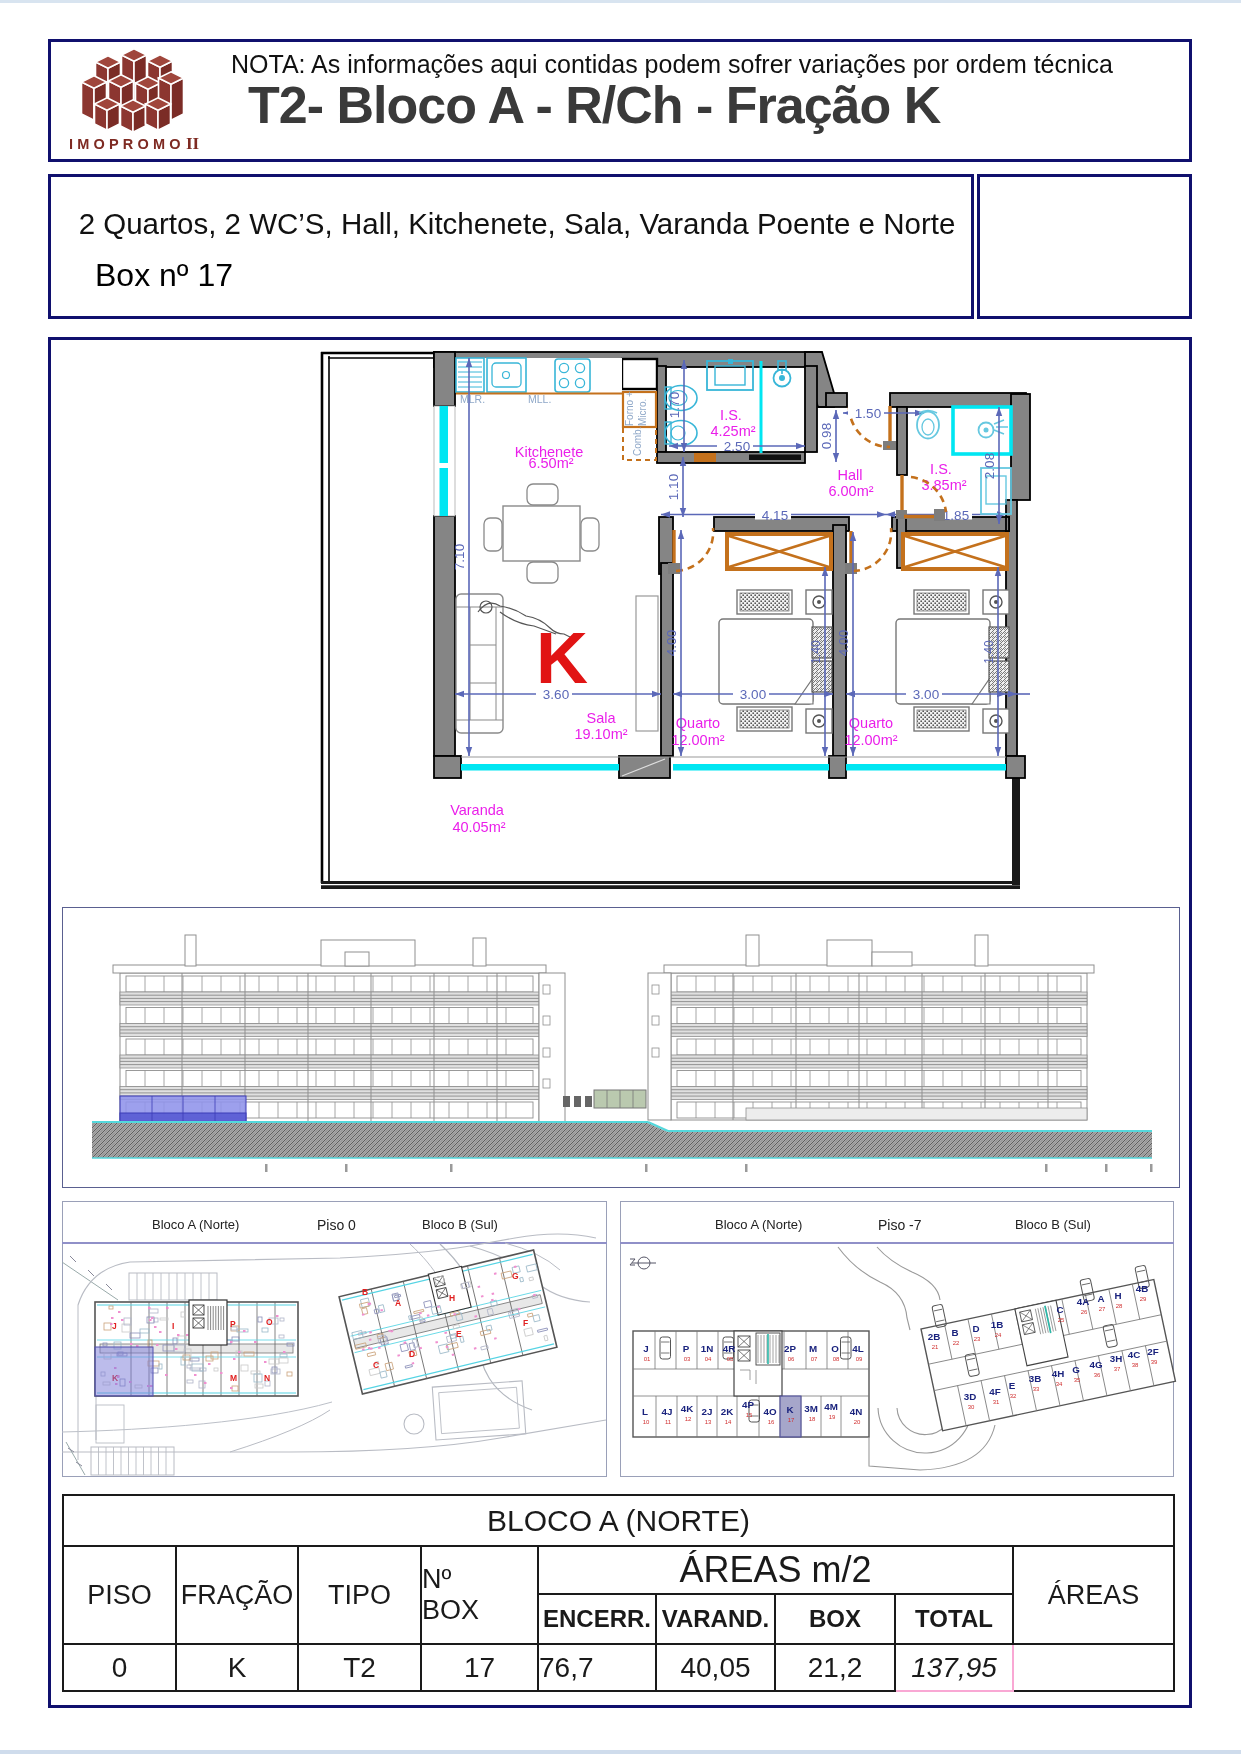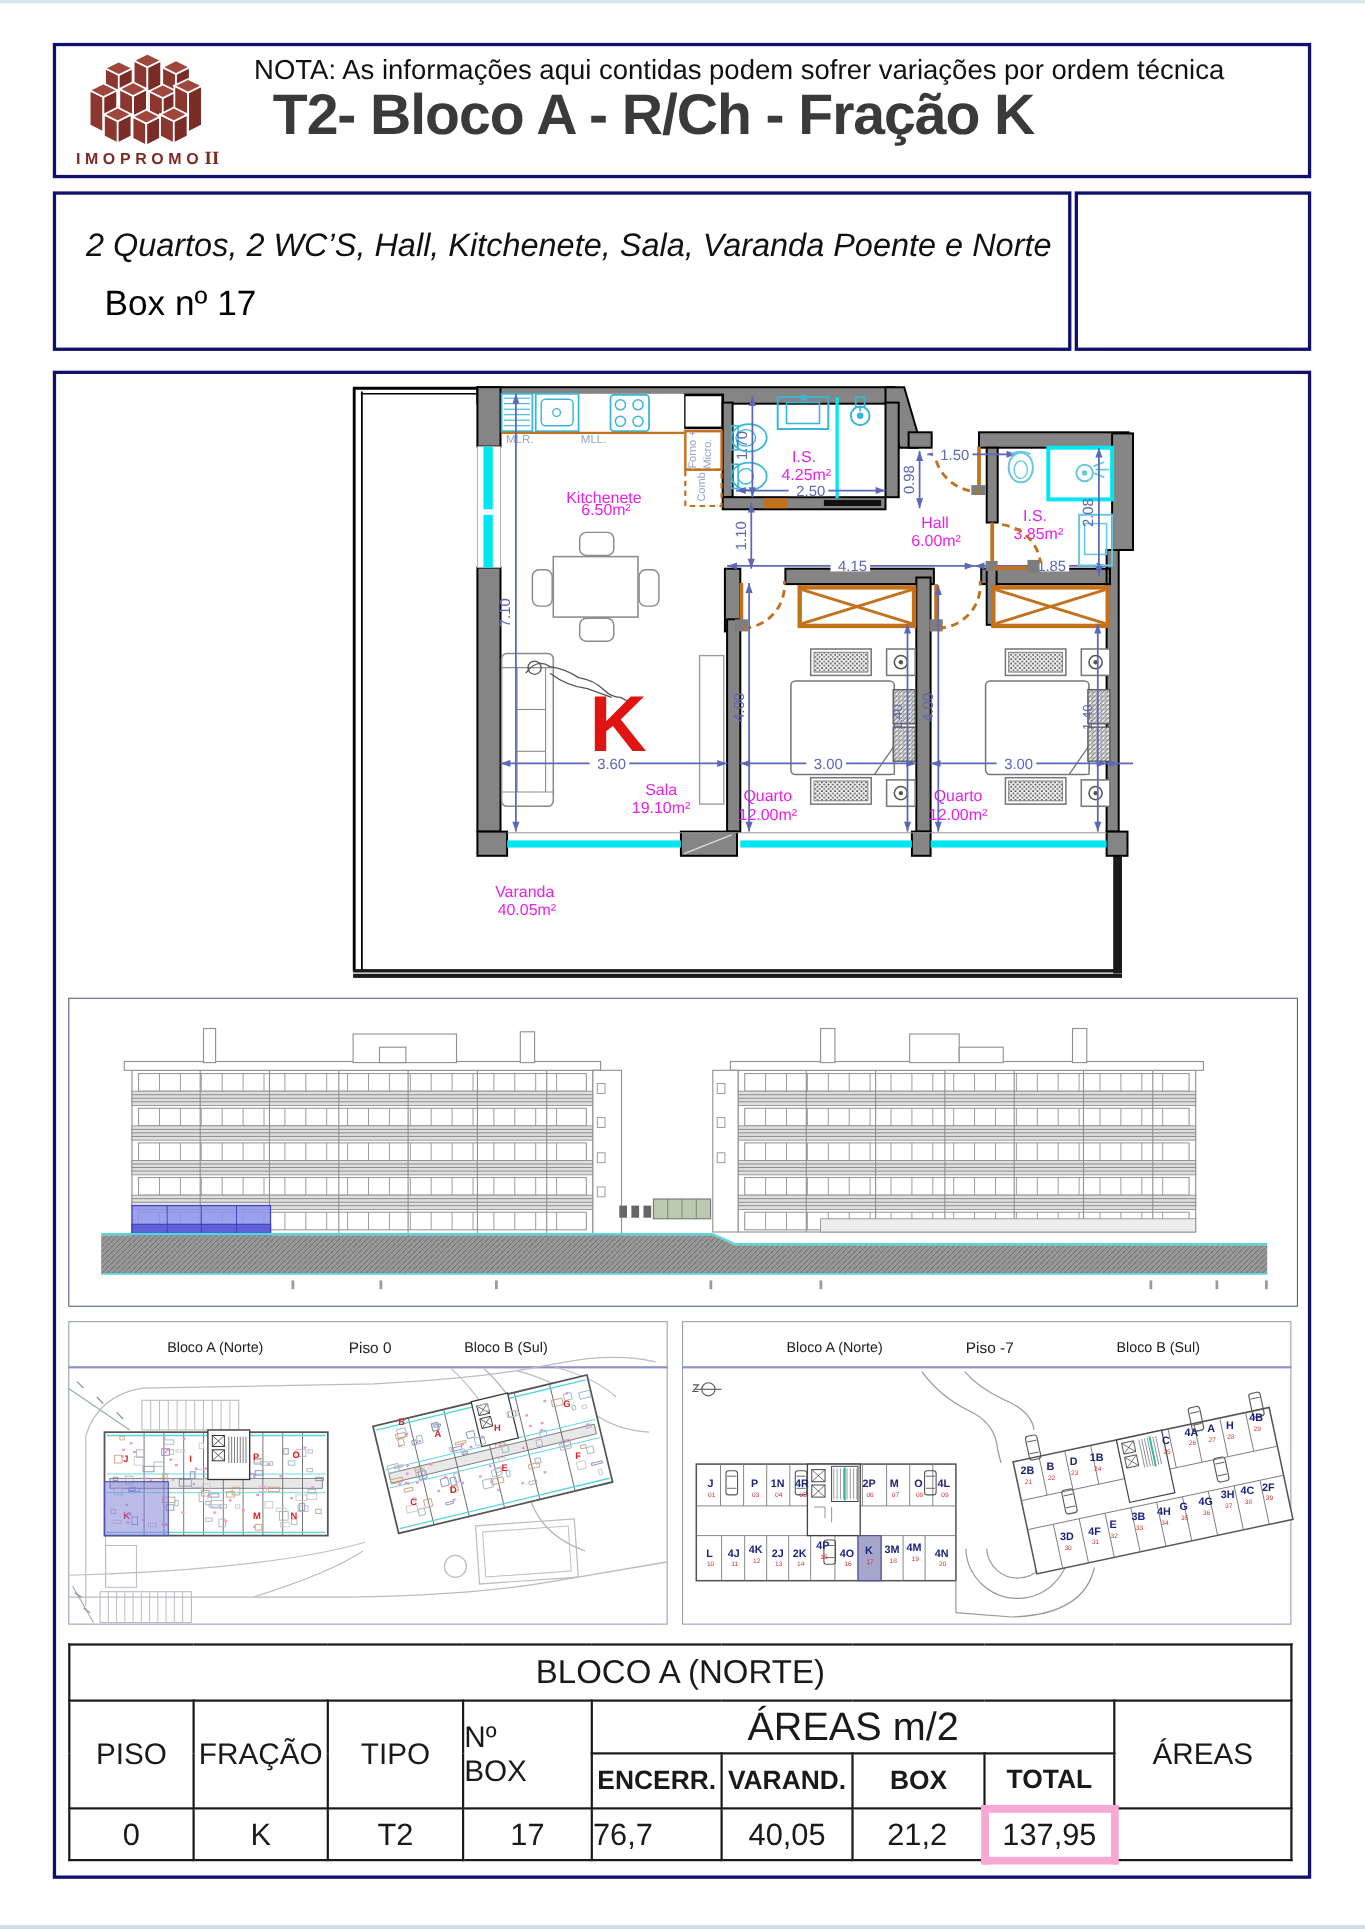--- a/index.html
+++ b/index.html
@@ -50,21 +50,21 @@
     <polygon points="73,51.8 85.5,58 73,64.2 60.5,58" fill="#a0463c" stroke="#fff" stroke-width="1.6"></polygon>
     <polygon points="85.5,56 98,62.2 98,82.2 85.5,76" fill="#8c3630" stroke="#fff" stroke-width="1.6"></polygon>
     <polygon points="110.5,56 98,62.2 98,82.2 110.5,76" fill="#7b2c26" stroke="#fff" stroke-width="1.6"></polygon>
     <polygon points="98,49.8 110.5,56 98,62.2 85.5,56" fill="#a0463c" stroke="#fff" stroke-width="1.6"></polygon>
 <text x="9" y="101" font-family="Liberation Sans,sans-serif" font-size="14.5" font-weight="bold" fill="#7e2a22" letter-spacing="4.2">IMOPROMO</text>
 <text x="126" y="101" font-family="Liberation Serif,serif" font-size="17" font-weight="bold" fill="#7e2a22">II</text>
 </svg>
 
 <div class="navybox" style="left:48px;top:174px;width:926px;height:145px;"></div>
 
-<div class="abs" style="left:54px;top:207px;width:926px;text-align:center;font-size:29.5px;color:#111;font-style:italic;">2 Quartos, 2 WC’S, Hall, Kitchenete, Sala, Varanda Poente e Norte</div>
+<div class="abs" style="left:54px;top:207px;width:926px;text-align:center;font-size:29.5px;color:#111;">2 Quartos, 2 WC’S, Hall, Kitchenete, Sala, Varanda Poente e Norte</div>
 
 <div class="abs" style="left:95px;top:257px;width:926px;text-align:left;font-size:32px;color:#000000;">Box nº 17</div>
 
 <div class="navybox" style="left:977px;top:174px;width:215px;height:145px;"></div>
 
 <div class="navybox" style="left:48px;top:337px;width:1144px;height:1371px;"></div>
 
 <div class="abs" style="left:62px;top:907px;width:1118px;height:281px;border:1px solid #5a6090;box-sizing:border-box;"></div>
 
 <div class="abs" style="left:62px;top:1201px;width:545px;height:276px;border:1px solid #9aa0b8;box-sizing:border-box;"></div>
@@ -1629,18 +1629,18 @@
           <td style="border:2px solid #1a1a1a;text-align:center;padding:0;font-size:24px;margin-top:39px;">TOTAL</td>
         </tr>
 <tr style="height:47px;">
           <td style="border:2px solid #1a1a1a;text-align:center;padding:0;font-size:28px;">0</td>
           <td style="border:2px solid #1a1a1a;text-align:center;padding:0;font-size:28px;">K</td>
           <td style="border:2px solid #1a1a1a;text-align:center;padding:0;font-size:28px;">T2</td>
           <td style="border:2px solid #1a1a1a;text-align:center;padding:0;font-size:28px;">17</td>
           <td style="border:2px solid #1a1a1a;padding:0;font-size:28px;margin-top:33px;">76,7</td>
           <td style="border:2px solid #1a1a1a;text-align:center;padding:0;font-size:28px;">40,05</td>
           <td style="border:2px solid #1a1a1a;text-align:center;padding:0;font-size:28px;">21,2</td>
-          <td style="border:7px solid #f9a8d4;text-align:center;padding:0;font-size:28px;">137,95</td>
+          <td style="border:2px solid #f9a8d4;text-align:center;padding:0;font-size:28px;font-style:italic;">137,95</td>
           <td style="border:2px solid #1a1a1a;text-align:center;padding:0;"></td>
         </tr>
 </tbody>
     </table>
 </div>
 
 </body></html>

